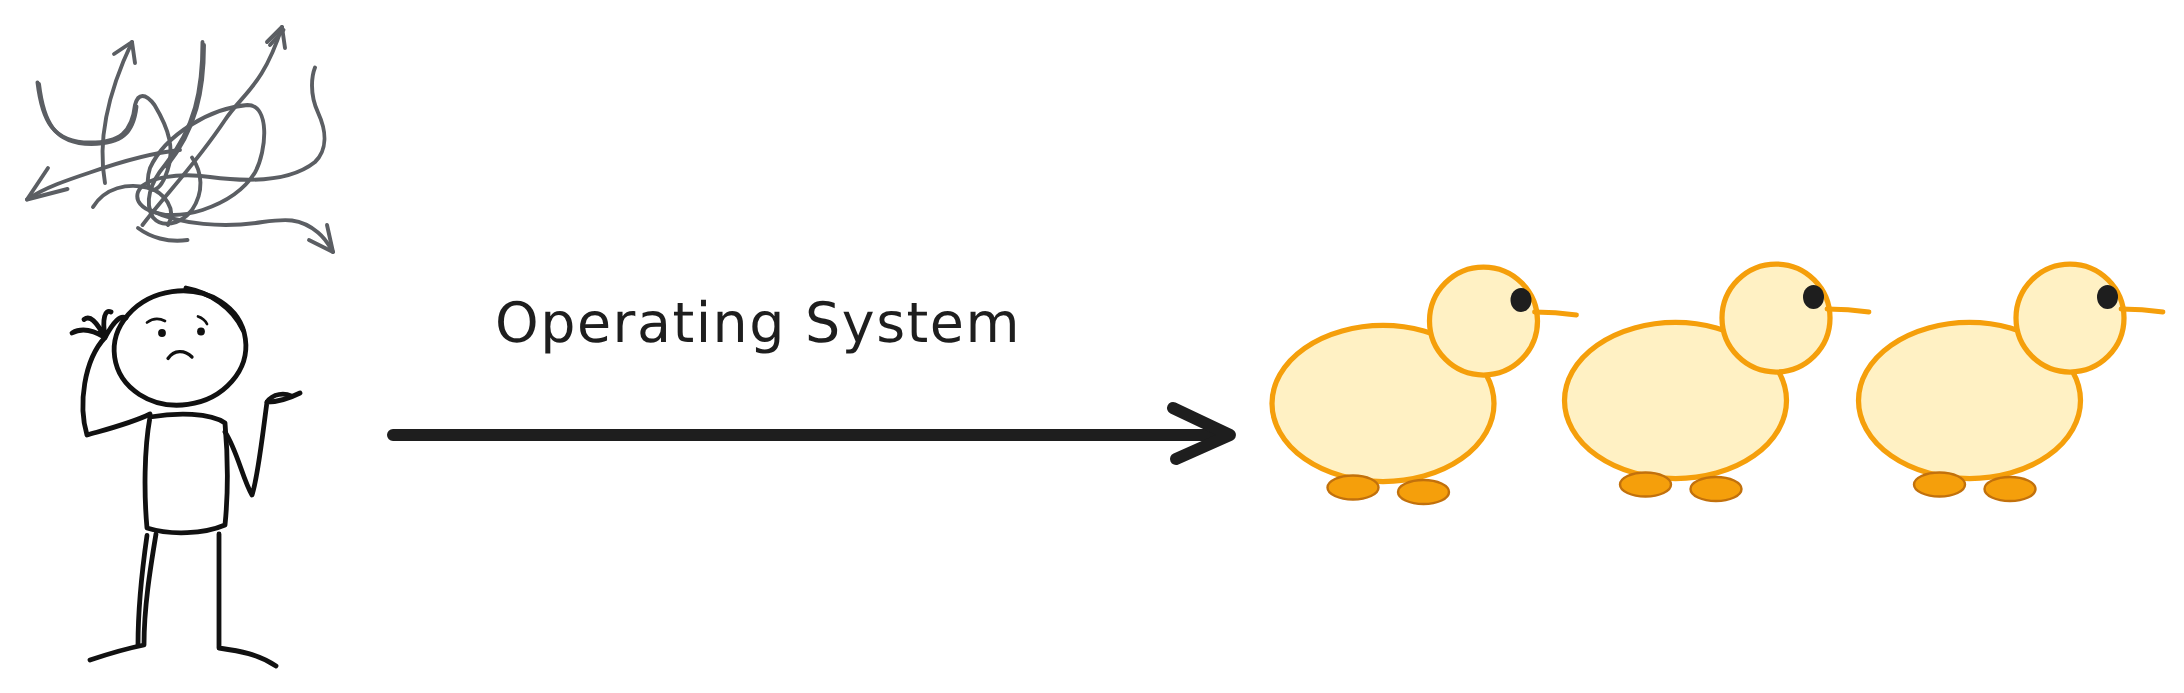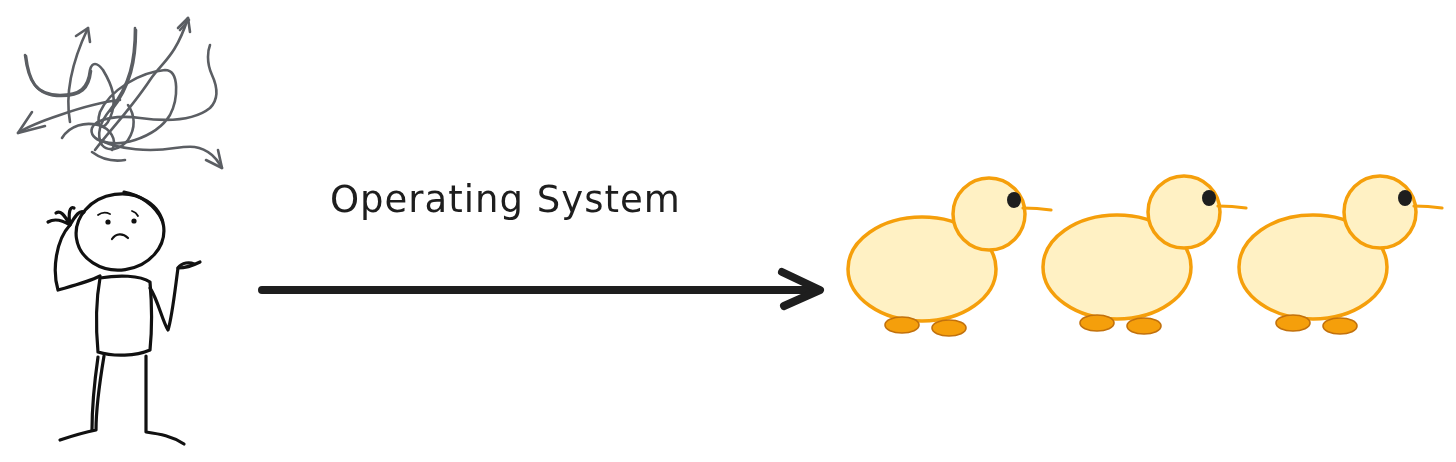--- a/index.html
+++ b/index.html
@@ -17,21 +17,21 @@
     .canvas {
       position: absolute;
       left: 0;
       top: 0;
       width: 1456px;
       height: 462px;
     }
     .label {
       position: absolute;
       left: 330px;
-      top: 172px;
+      top: 188px;
       width: 400px;
       height: 56px;
       font-family: "DejaVu Sans", sans-serif;
       font-size: 37px;
       letter-spacing: 1px;
       color: #1e1e1e;
       white-space: nowrap;
       line-height: 56px;
     }
   </style>

